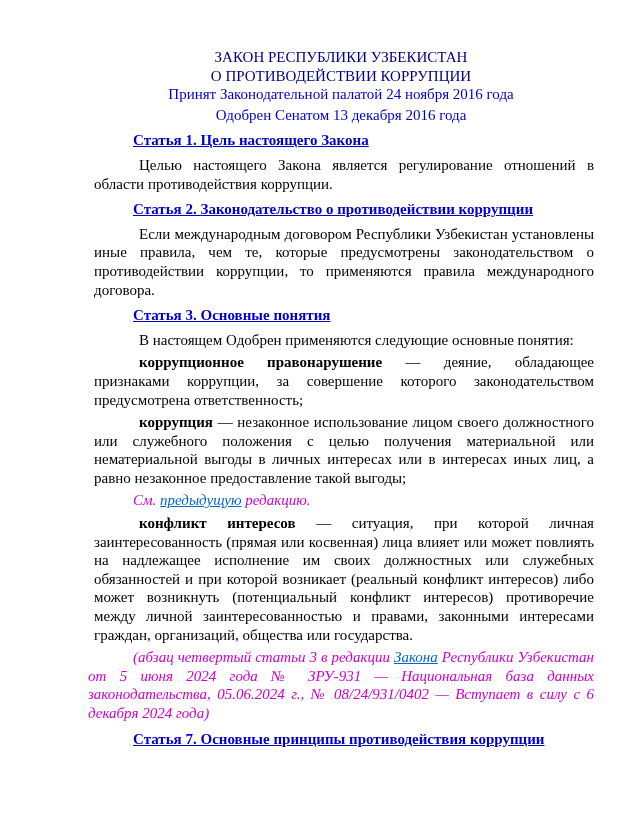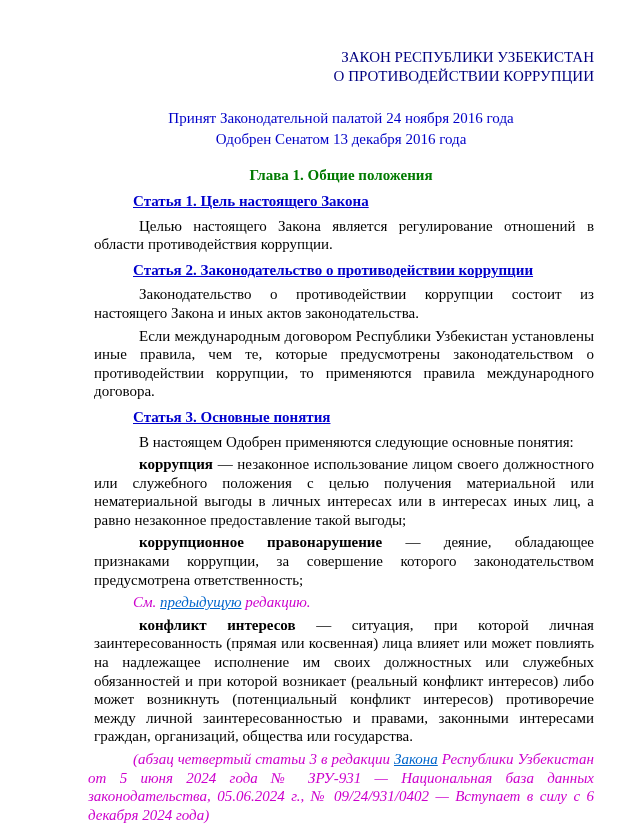--- a/index.html
+++ b/index.html
@@ -12,38 +12,38 @@
     min-height: 828px;
     box-sizing: border-box;
     background: #ffffff;
     padding: 48px 46px 30px 88px;
     font-family: "Liberation Serif", serif;
     font-size: 15px;
     line-height: 1.24;
     color: #000000;
   }
   .doc-title {
-    text-align: right;
+    text-align: center;
     color: #000080;
-    margin-bottom: 24px;
+    margin-bottom: 0;
   }
   .doc-title .line1 { font-weight: normal; }
   .doc-title .line2 { font-weight: normal; }
   p {
     margin: 0 0 4px 6px;
     text-align: justify;
     text-indent: 45px;
   }
   p.meta {
     color: #0000C8;
     text-indent: 0;
     text-align: center;
     margin: 0 0 2px 0;
   }
-  p.meta.last { margin-bottom: 18px; }
+  p.meta.last { margin-bottom: 2px; }
   h2.chapter {
     font-size: 15px;
     font-weight: bold;
     color: #007A00;
     text-align: center;
     margin: 2px 0 3px 0;
   }
   h3.article {
     font-size: 15px;
     font-weight: bold;
@@ -71,37 +71,35 @@
 <div class="page">
 
   <div class="doc-title">
     <div class="line1">ЗАКОН РЕСПУБЛИКИ УЗБЕКИСТАН</div>
     <div class="line2">О ПРОТИВОДЕЙСТВИИ КОРРУПЦИИ</div>
   </div>
 
   <p class="meta">Принят Законодательной палатой 24 ноября 2016 года</p>
   <p class="meta last">Одобрен Сенатом 13 декабря 2016 года</p>
 
-  <h2 class="chapter">Глава 1. Общие положения</h2>
 
   <h3 class="article">Статья 1. Цель настоящего Закона</h3>
   <p>Целью настоящего Закона является регулирование отношений в области противодействия коррупции.</p>
 
   <h3 class="article">Статья 2. Законодательство о противодействии коррупции</h3>
-  <p>Законодательство о противодействии коррупции состоит из настоящего Закона и иных актов законодательства.</p>
   <p>Если международным договором Республики Узбекистан установлены иные правила, чем те, которые предусмотрены законодательством о противодействии коррупции, то применяются правила международного договора.</p>
 
   <h3 class="article">Статья 3. Основные понятия</h3>
   <p>В настоящем Одобрен применяются следующие основные понятия:</p>
 
+  <p><span class="term">коррупционное правонарушение</span><span> — деяние, обладающее признаками коррупции, за совершение которого законодательством предусмотрена ответственность;</span></p>
+
   <p><span class="term">коррупция</span><span> — незаконное использование лицом своего должностного или служебного положения с целью получения материальной или нематериальной выгоды в личных интересах или в интересах иных лиц, а равно незаконное предоставление такой выгоды;</span></p>
-
-  <p><span class="term">коррупционное правонарушение</span><span> — деяние, обладающее признаками коррупции, за совершение которого законодательством предусмотрена ответственность;</span></p>
 
   <p class="note"><span>См. </span><a class="note-link">предыдущую</a><span> редакцию.</span></p>
 
   <p><span class="term">конфликт интересов</span><span> — ситуация, при которой личная заинтересованность (прямая или косвенная) лица влияет или может повлиять на надлежащее исполнение им своих должностных или служебных обязанностей и при которой возникает (реальный конфликт интересов) либо может возникнуть (потенциальный конфликт интересов) противоречие между личной заинтересованностью и правами, законными интересами граждан, организаций, общества или государства.</span></p>
 
-  <p class="note"><span>(абзац четвертый статьи 3 в редакции </span><a class="note-link">Закона</a><span> Республики Узбекистан от 5 июня 2024 года № ЗРУ-931 — Национальная база данных законодательства, 05.06.2024 г., № 09/24/931/0402 — Вступает в силу с 6 декабря 2024 года)</span></p>
+  <p class="note"><span>(абзац четвертый статьи 3 в редакции </span><a class="note-link">Закона</a><span> Республики Узбекистан от 5 июня 2024 года № ЗРУ-931 — Национальная база данных законодательства, 05.06.2024 г., № 08/24/931/0402 — Вступает в силу с 6 декабря 2024 года)</span></p>
 
   <h3 class="article">Статья 7. Основные принципы противодействия коррупции</h3>
 
 </div>
 
 </body></html>

